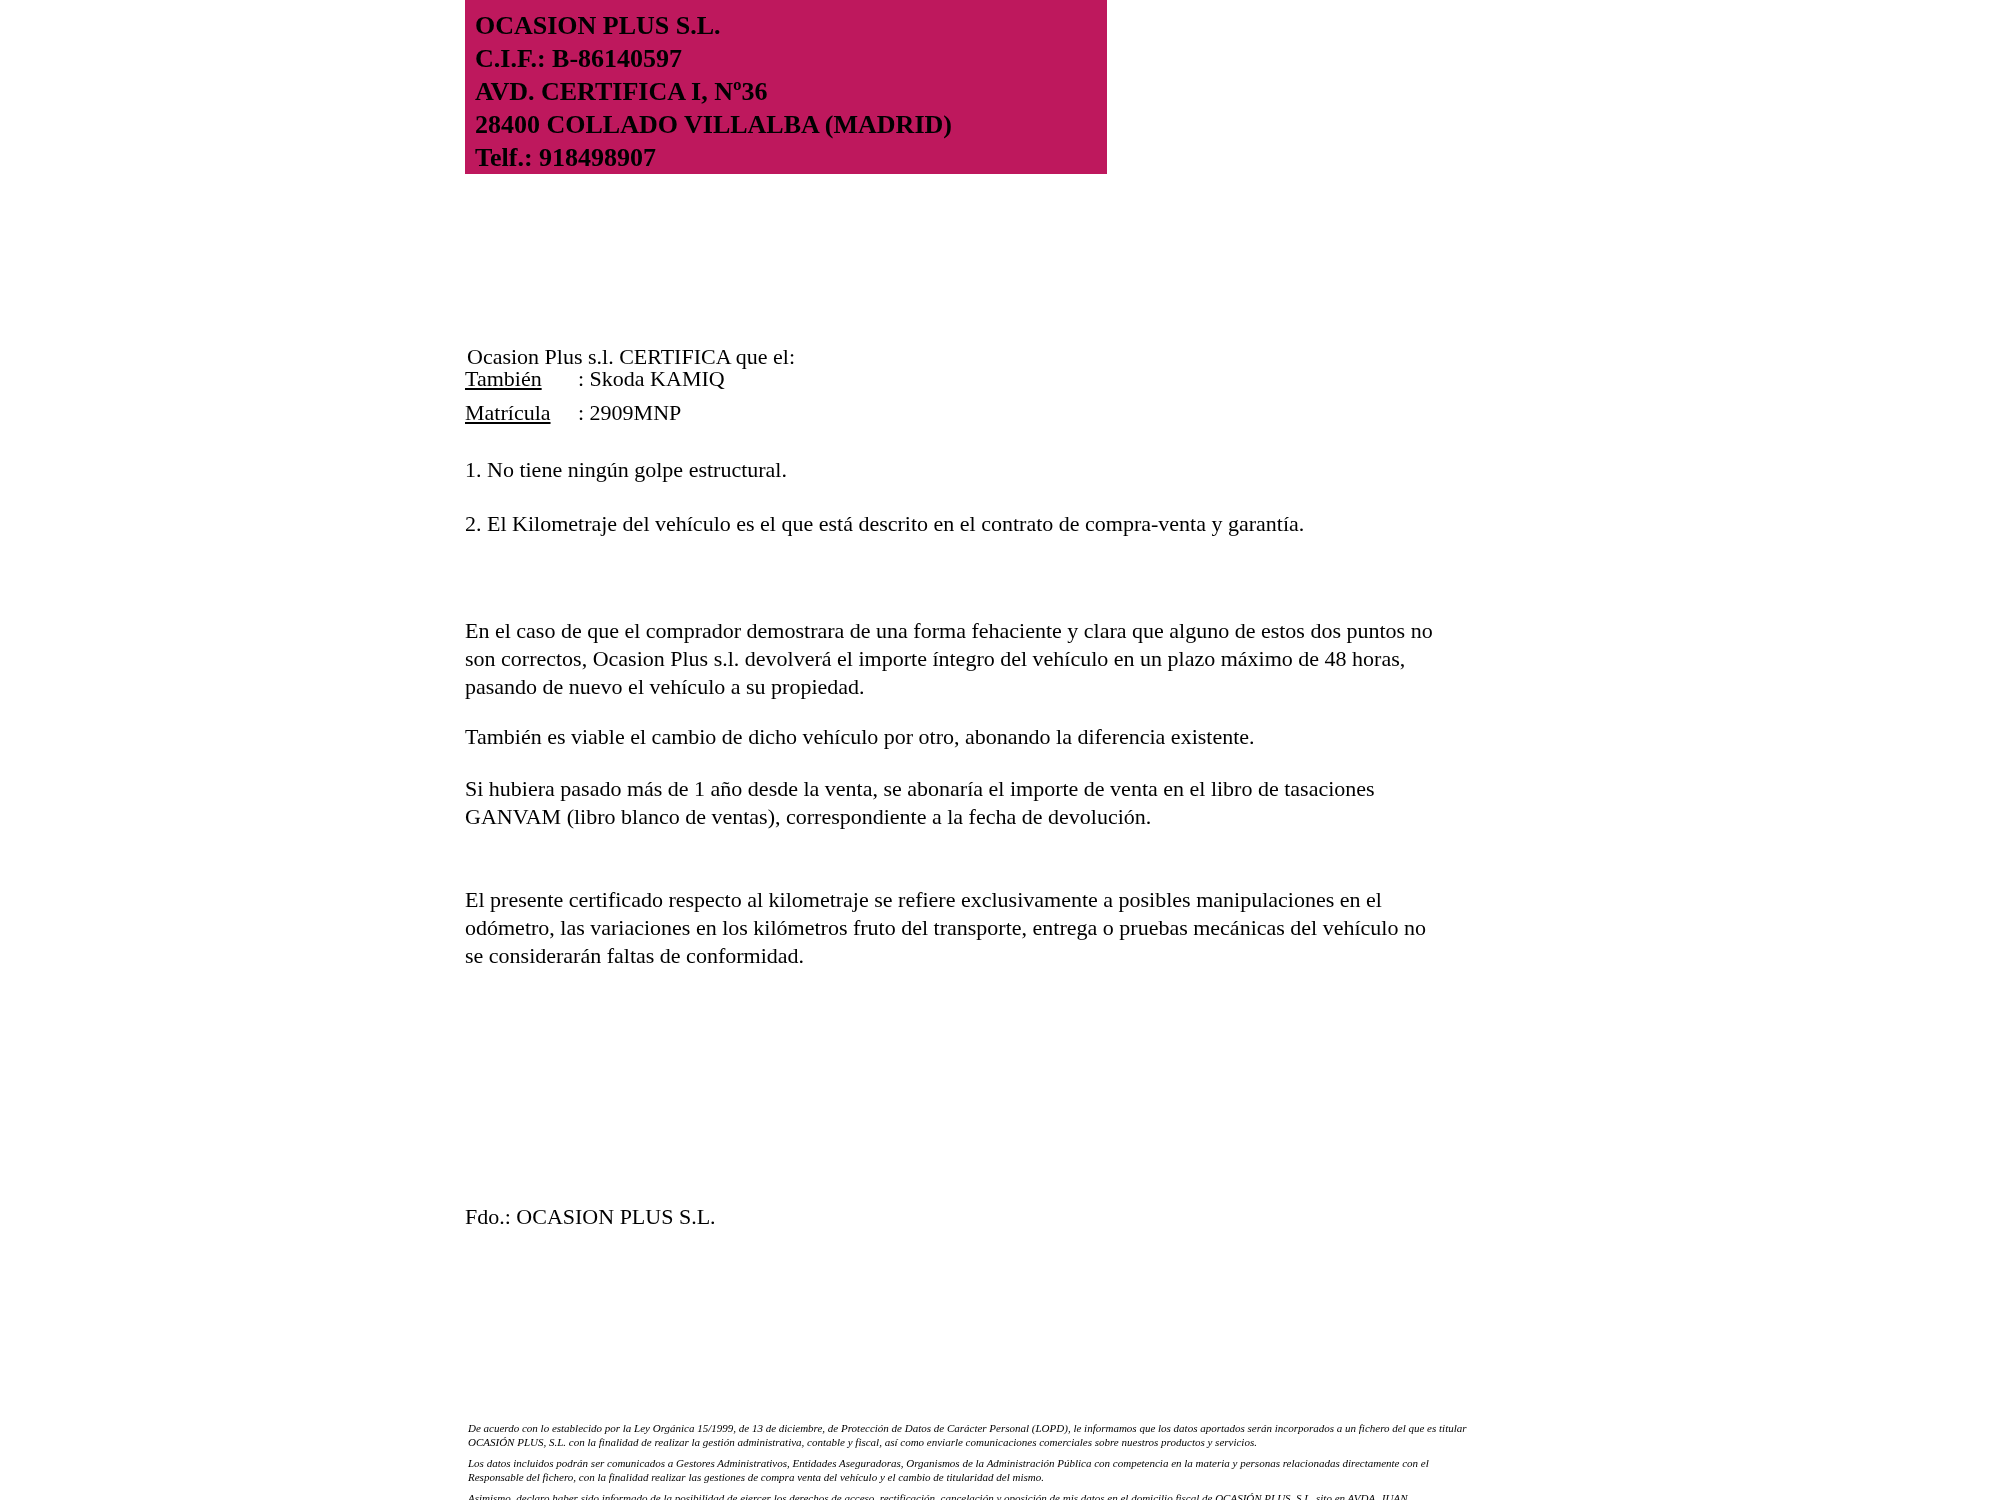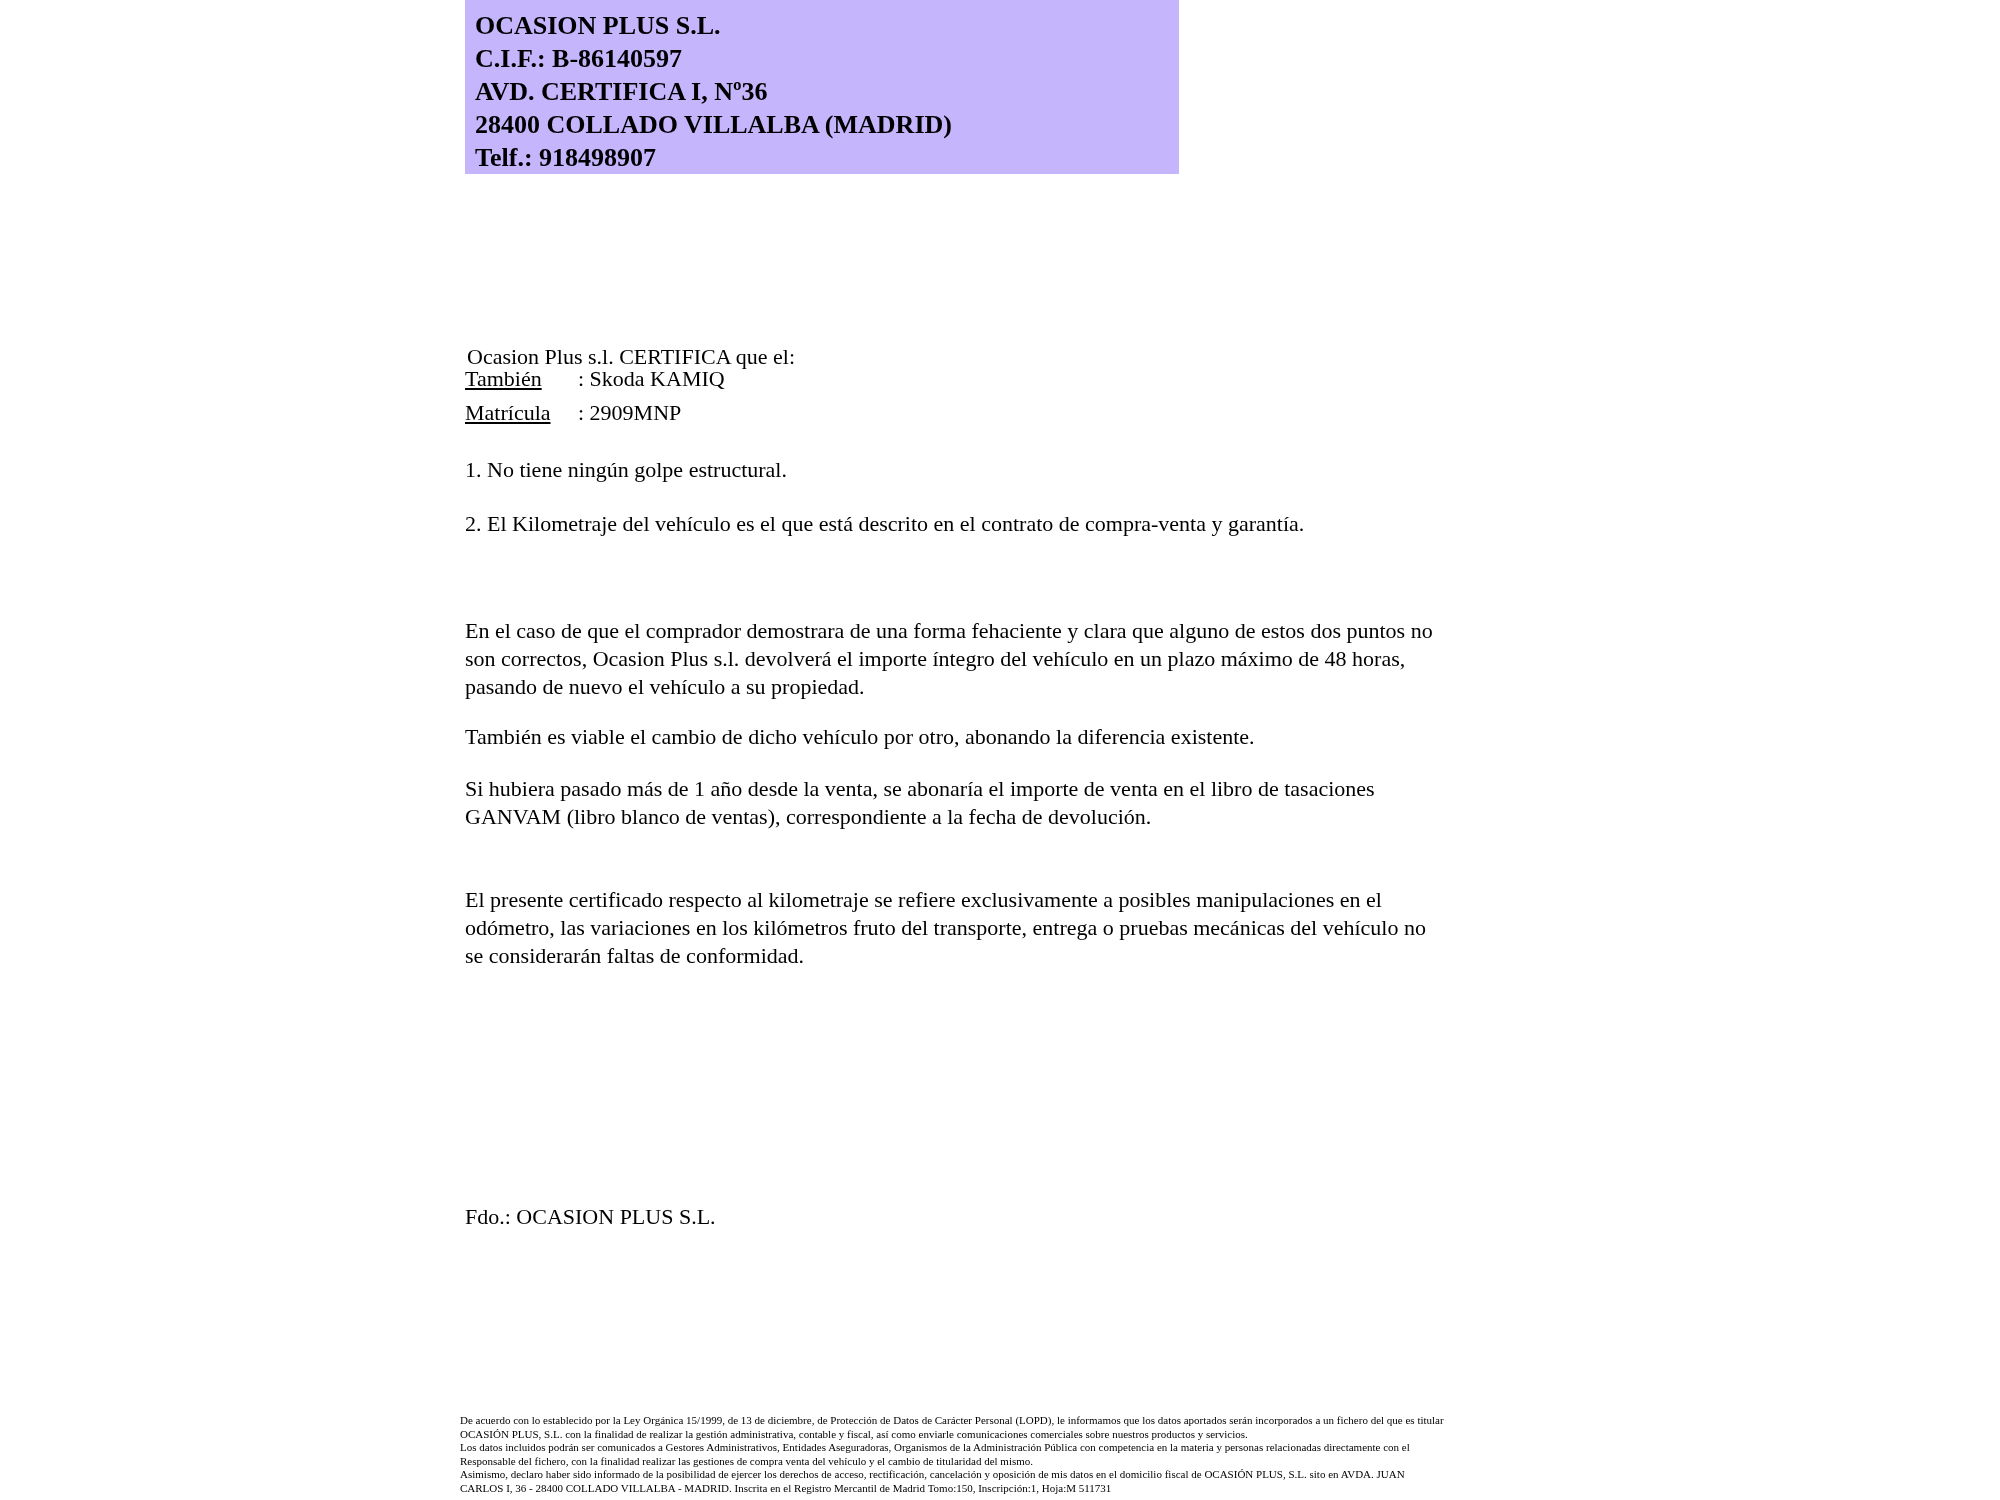--- a/index.html
+++ b/index.html
@@ -7,22 +7,22 @@
     position: relative;
     width: 2000px;
     height: 1500px;
     background: #ffffff;
     color: #000000;
     font-family: "Liberation Serif", serif;
     overflow: hidden;
   }
   .abs { position: absolute; }
   .header-box {
-    left: 465px; top: 0; width: 714px; height: 174px;
-    background: #c4b5fd;
+    left: 465px; top: 0; width: 642px; height: 174px;
+    background: #be185d;
   }
   .header-text {
     padding: 9px 0 0 10px;
     font-weight: bold;
     font-size: 26px;
     line-height: 33px;
     white-space: nowrap;
   }
   .body-text {
     font-size: 22px;
@@ -41,22 +41,23 @@
   .para-2 { left: 465px; top: 723px; width: 1250px; }
   .para-3 { left: 465px; top: 775px; width: 1250px; }
   .para-4 { left: 465px; top: 858px; width: 1250px; margin-top: 28px; }
   .signature { left: 465px; top: 1203px; font-family: Liberation Serif, serif; }
   .legal {
     left: 460px; top: 1414px; width: 1200px;
     font-size: 11px;
     line-height: 13.5px;
   }
   .legal p {
-    margin: 0;
+    margin: 8px;
     white-space: pre-line;
+    font-style: italic;
   }
 </style>
 </head>
 <body>
 
 <div class="page">
 
   <div class="abs header-box">
     <div class="header-text">
       <div>OCASION PLUS S.L.</div>

